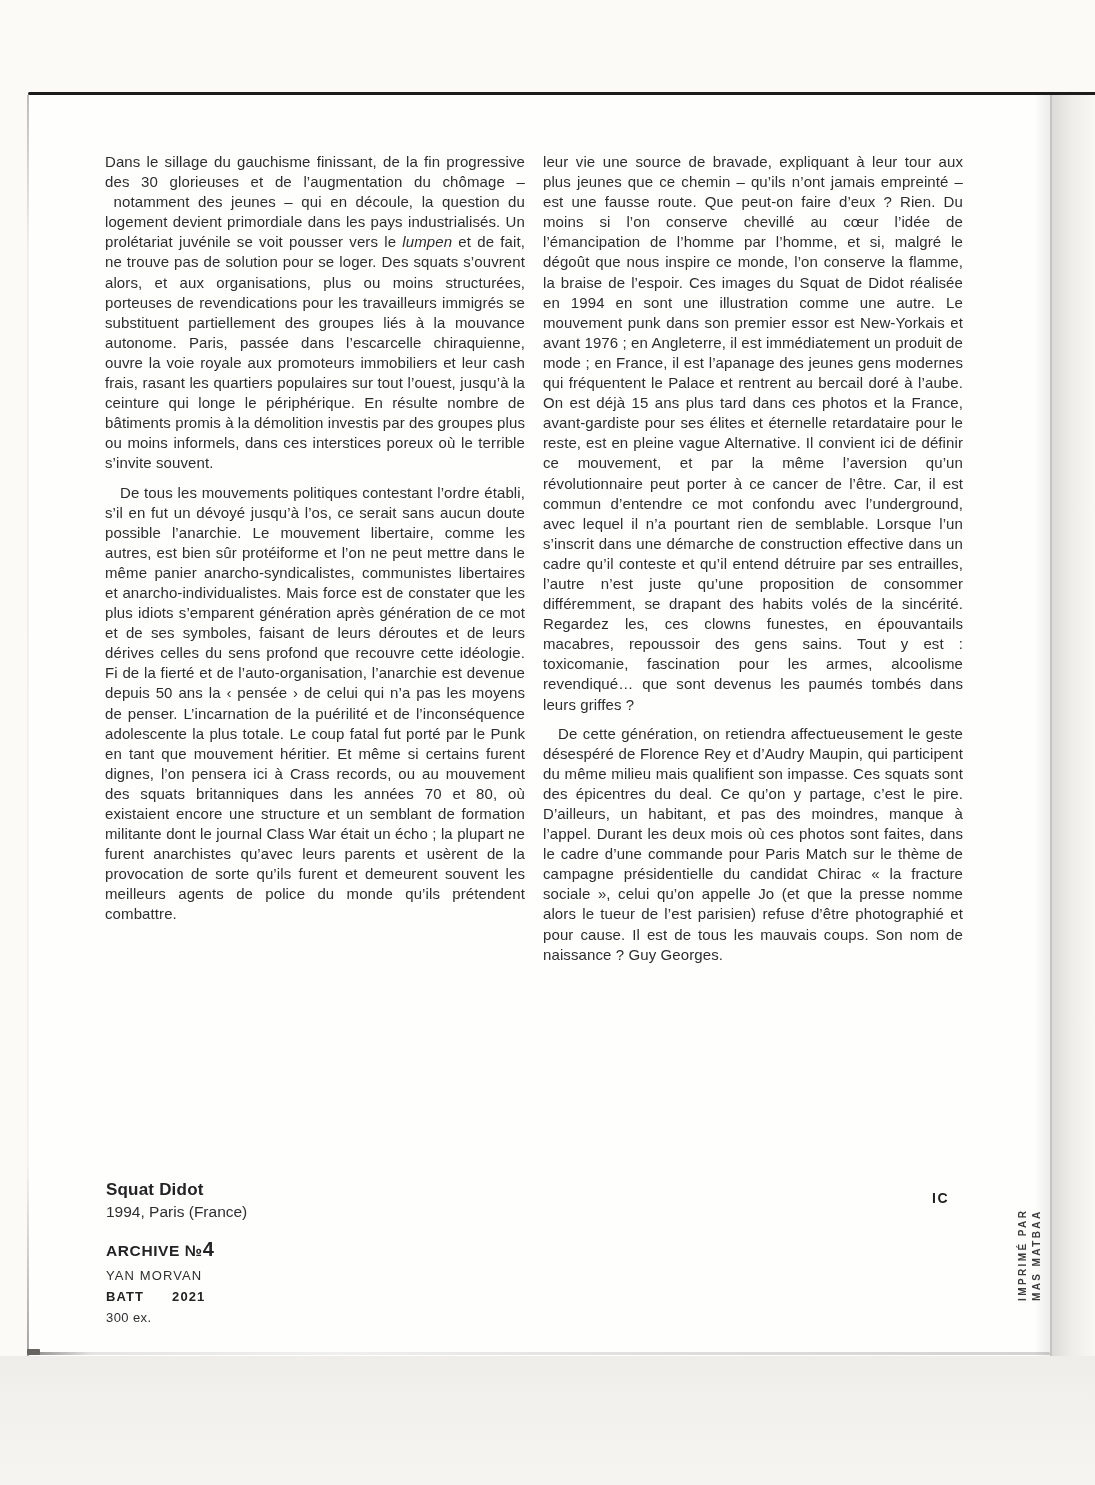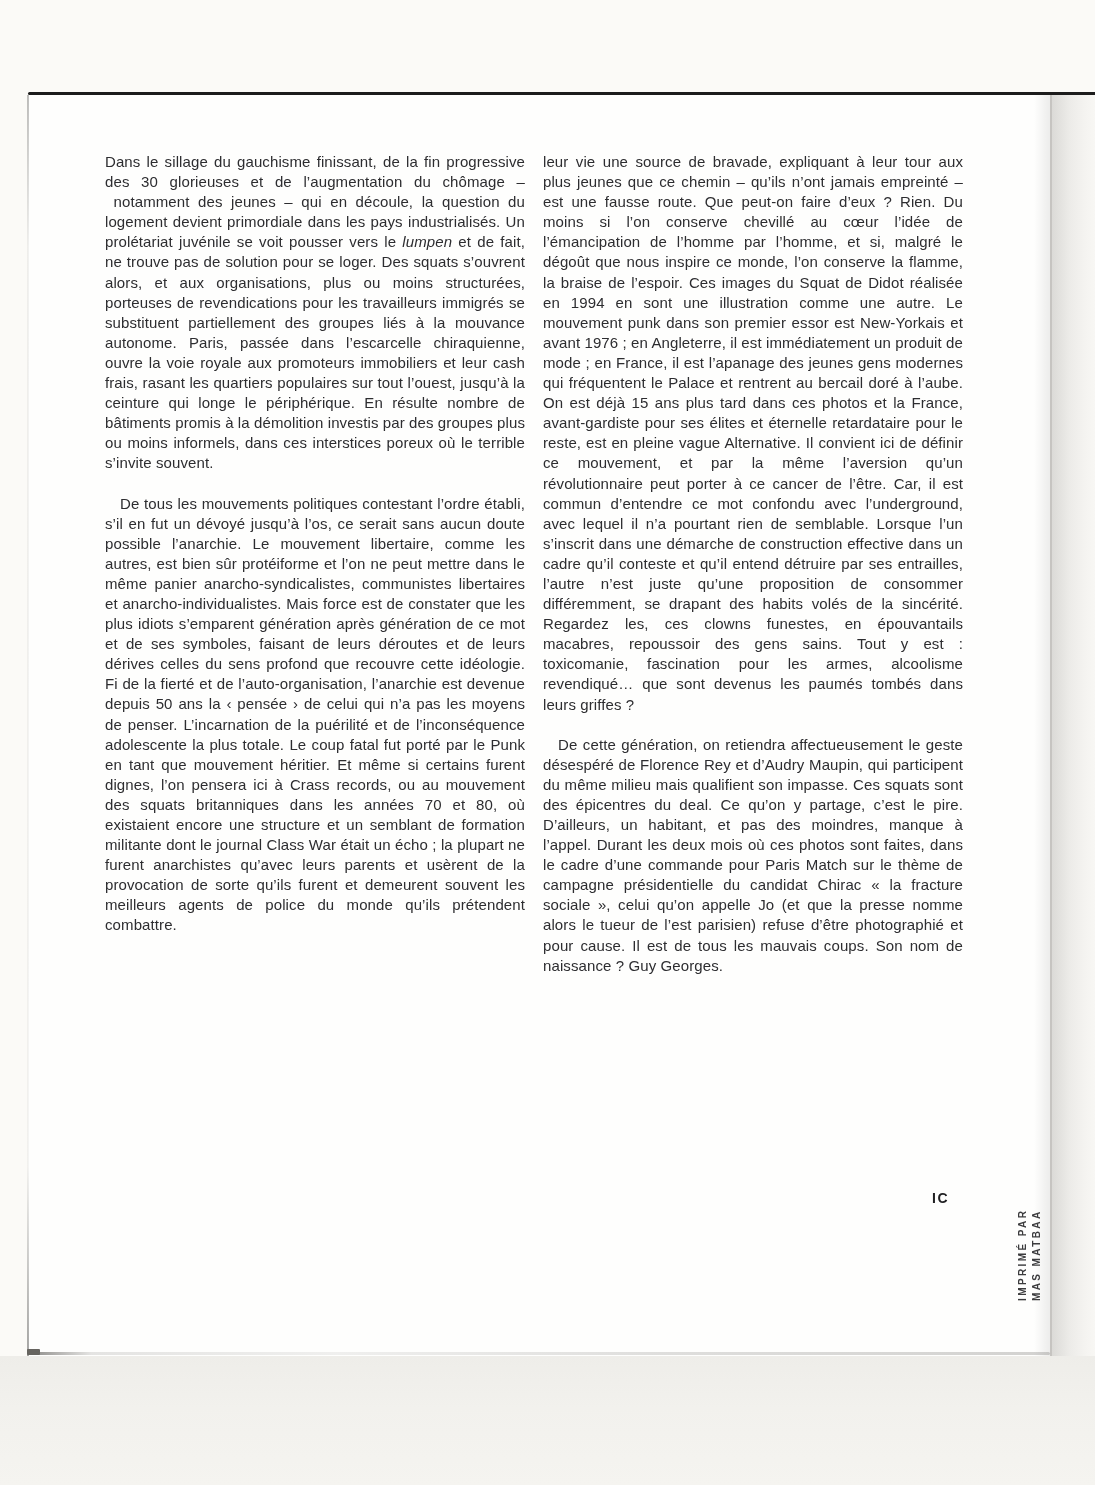--- a/index.html
+++ b/index.html
@@ -57,21 +57,21 @@
   
   .columns {
     position: absolute; left: 105px; top: 152px; width: 858px;
     display: flex; gap: 18px;
   }
   .col { width: 420px; color: #2d2d30; }
   .col p {
     margin: 0; font-size: 15px; line-height: 20.1px;
     text-align: justify; letter-spacing: 0.1px;
   }
-  .col p + p { margin-top: 20px; text-indent: 15px; }
+  .col p + p { margin-top: 9px; text-indent: 15px; }
   .ital { font-style: italic; }
 
   
   .colophon { position: absolute; left: 106px; top: 1180px; color: #232325; }
   .colophon .title   { font-size: 17px; font-weight: bold; letter-spacing: 0.2px; }
   .colophon .date    { font-size: 15.5px; margin-top: 3px; color: #2e2e31; }
   .colophon .archive { margin-top: 17px; font-weight: bold; letter-spacing: 0.6px; }
   .colophon .archive .prefix { font-size: 15.5px; }
   .colophon .archive .num    { font-size: 20px; letter-spacing: 0; }
   .colophon .photog  { margin-top: 7px;  font-size: 13px; letter-spacing: 1.1px; color: #2e2e31; }
@@ -111,20 +111,32 @@
     <div class="col">
       <p><span>Dans le sillage du gauchisme finissant, de la fin progressive des 30 glorieuses et de l’augmentation du chômage –&nbsp;notamment des jeunes&nbsp;– qui en découle, la question du logement devient primordiale dans les pays industrialisés. Un prolétariat juvénile se voit pousser vers le </span><span class="ital">lumpen</span><span> et de fait, ne trouve pas de solution pour se loger. Des squats s’ouvrent alors, et aux organisations, plus ou moins structurées, porteuses de revendications pour les travailleurs immigrés se substituent partiellement des groupes liés à la mouvance autonome. Paris, passée dans l’escarcelle chiraquienne, ouvre la voie royale aux promoteurs immobiliers et leur cash frais, rasant les quartiers populaires sur tout l’ouest, jusqu’à la ceinture qui longe le périphérique. En résulte nombre de bâtiments promis à la démolition investis par des groupes plus ou moins informels, dans ces interstices poreux où le terrible s’invite souvent.</span></p>
       <p>De tous les mouvements politiques contestant l’ordre établi, s’il en fut un dévoyé jusqu’à l’os, ce serait sans aucun doute possible l’anarchie. Le mouvement libertaire, comme les autres, est bien sûr protéiforme et l’on ne peut mettre dans le même panier anarcho-syndicalistes, communistes libertaires et anarcho-individualistes. Mais force est de constater que les plus idiots s’emparent génération après génération de ce mot et de ses symboles, faisant de leurs déroutes et de leurs dérives celles du sens profond que recouvre cette idéologie. Fi de la fierté et de l’auto-organisation, l’anarchie est devenue depuis 50 ans la ‹&nbsp;pensée&nbsp;› de celui qui n’a pas les moyens de penser. L’incarnation de la puérilité et de l’inconséquence adolescente la plus totale. Le coup fatal fut porté par le Punk en tant que mouvement héritier. Et même si certains furent dignes, l’on pensera ici à Crass records, ou au mouvement des squats britanniques dans les années 70 et 80, où existaient encore une structure et un semblant de formation militante dont le journal Class War était un écho&nbsp;; la plupart ne furent anarchistes qu’avec leurs parents et usèrent de la provocation de sorte qu’ils furent et demeurent souvent les meilleurs agents de police du monde qu’ils prétendent combattre.</p>
     </div>
     <div class="col">
       <p>leur vie une source de bravade, expliquant à leur tour aux plus jeunes que ce chemin –&nbsp;qu’ils n’ont jamais empreinté&nbsp;– est une fausse route. Que peut-on faire d’eux&nbsp;? Rien. Du moins si l’on conserve chevillé au cœur l’idée de l’émancipation de l’homme par l’homme, et si, malgré le dégoût que nous inspire ce monde, l’on conserve la flamme, la braise de l’espoir. Ces images du Squat de Didot réalisée en 1994 en sont une illustration comme une autre. Le mouvement punk dans son premier essor est New-Yorkais et avant 1976&nbsp;; en Angleterre, il est immédiatement un produit de mode&nbsp;; en France, il est l’apanage des jeunes gens modernes qui fréquentent le Palace et rentrent au bercail doré à l’aube. On est déjà 15 ans plus tard dans ces photos et la France, avant-gardiste pour ses élites et éternelle retardataire pour le reste, est en pleine vague Alternative. Il convient ici de définir ce mouvement, et par la même l’aversion qu’un révolutionnaire peut porter à ce cancer de l’être. Car, il est commun d’entendre ce mot confondu avec l’underground, avec lequel il n’a pourtant rien de semblable. Lorsque l’un s’inscrit dans une démarche de construction effective dans un cadre qu’il conteste et qu’il entend détruire par ses entrailles, l’autre n’est juste qu’une proposition de consommer différemment, se drapant des habits volés de la sincérité. Regardez les, ces clowns funestes, en épouvantails macabres, repoussoir des gens sains. Tout y est&nbsp;: toxicomanie, fascination pour les armes, alcoolisme revendiqué… que sont devenus les paumés tombés dans leurs griffes&nbsp;?</p>
       <p>De cette génération, on retiendra affectueusement le geste désespéré de Florence Rey et d’Audry Maupin, qui participent du même milieu mais qualifient son impasse. Ces squats sont des épicentres du deal. Ce qu’on y partage, c’est le pire. D’ailleurs, un habitant, et pas des moindres, manque à l’appel. Durant les deux mois où ces photos sont faites, dans le cadre d’une commande pour Paris Match sur le thème de campagne présidentielle du candidat Chirac «&nbsp;la fracture sociale&nbsp;», celui qu’on appelle Jo (et que la presse nomme alors le tueur de l’est parisien) refuse d’être photographié et pour cause. Il est de tous les mauvais coups. Son nom de naissance&nbsp;? Guy Georges.</p>
     </div>
   </div>
 
+  <div class="colophon">
+    <div class="title">Squat Didot</div>
+    <div class="date">1994, Paris (France)</div>
+    <div class="archive">
+      <span class="prefix">ARCHIVE №</span><span class="num">4</span>
+    </div>
+    <div class="photog">YAN MORVAN</div>
+    <div class="battrow">
+      <span>BATT</span><span class="year">2021</span>
+    </div>
+    <div class="edition">300 ex.</div>
+  </div>
 
   <div class="page-marker">IC</div>
 
   <div class="printer">
     <div>IMPRIMÉ PAR</div>
     <div>MAS MATBAA</div>
   </div>
 
 </div>
 

